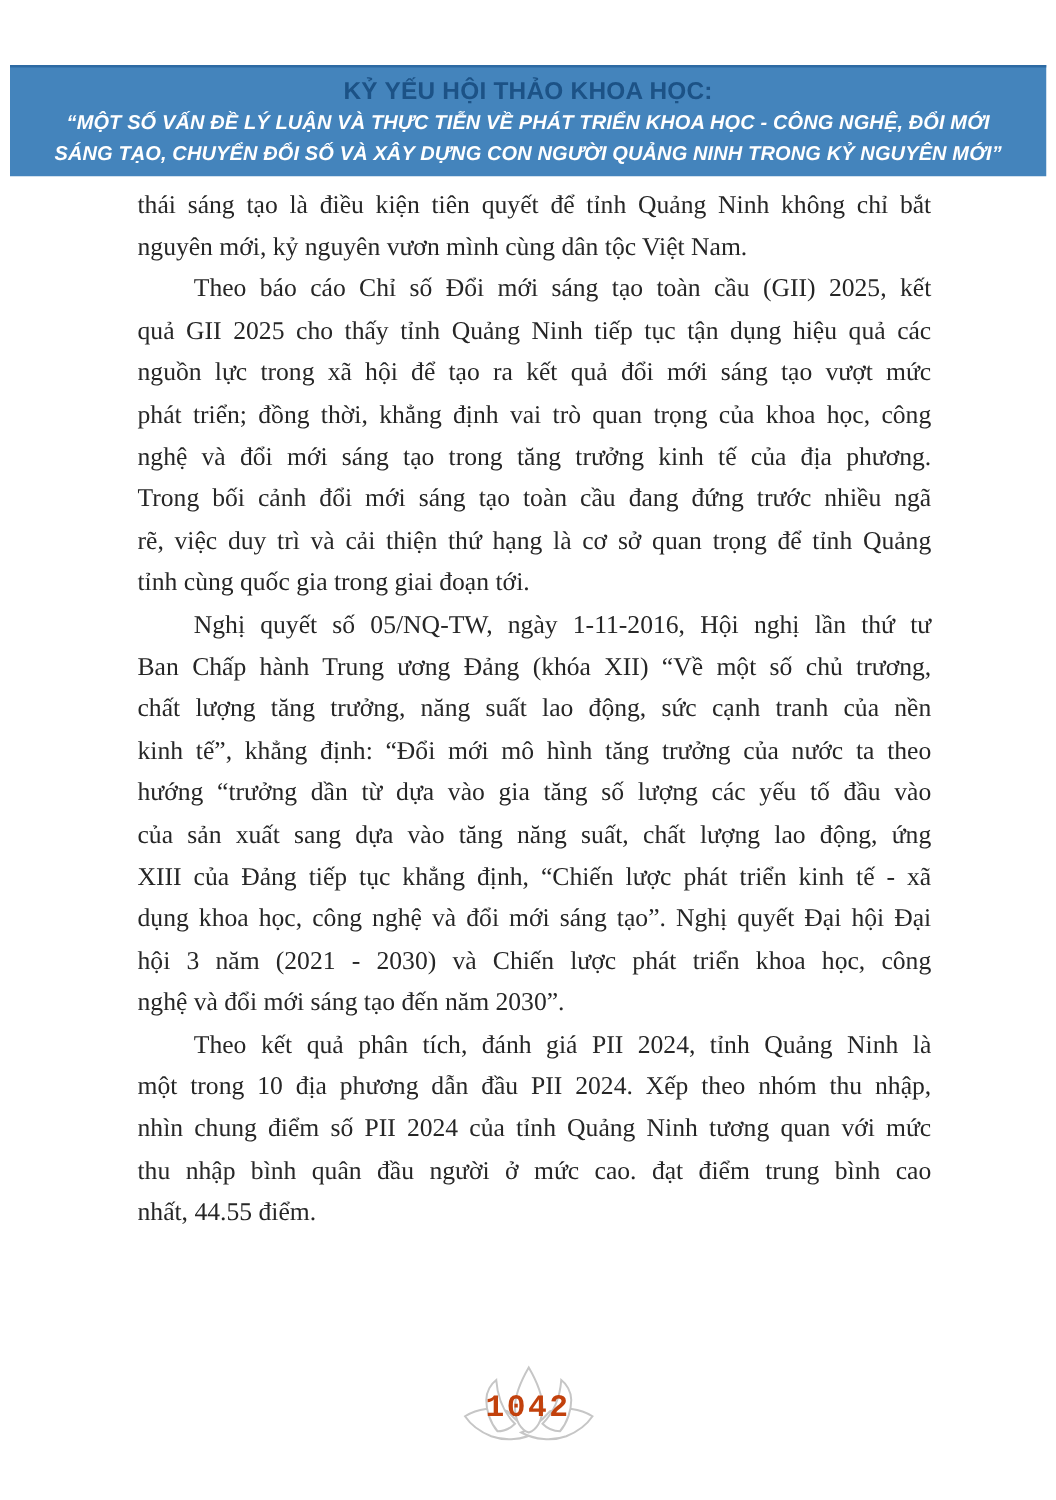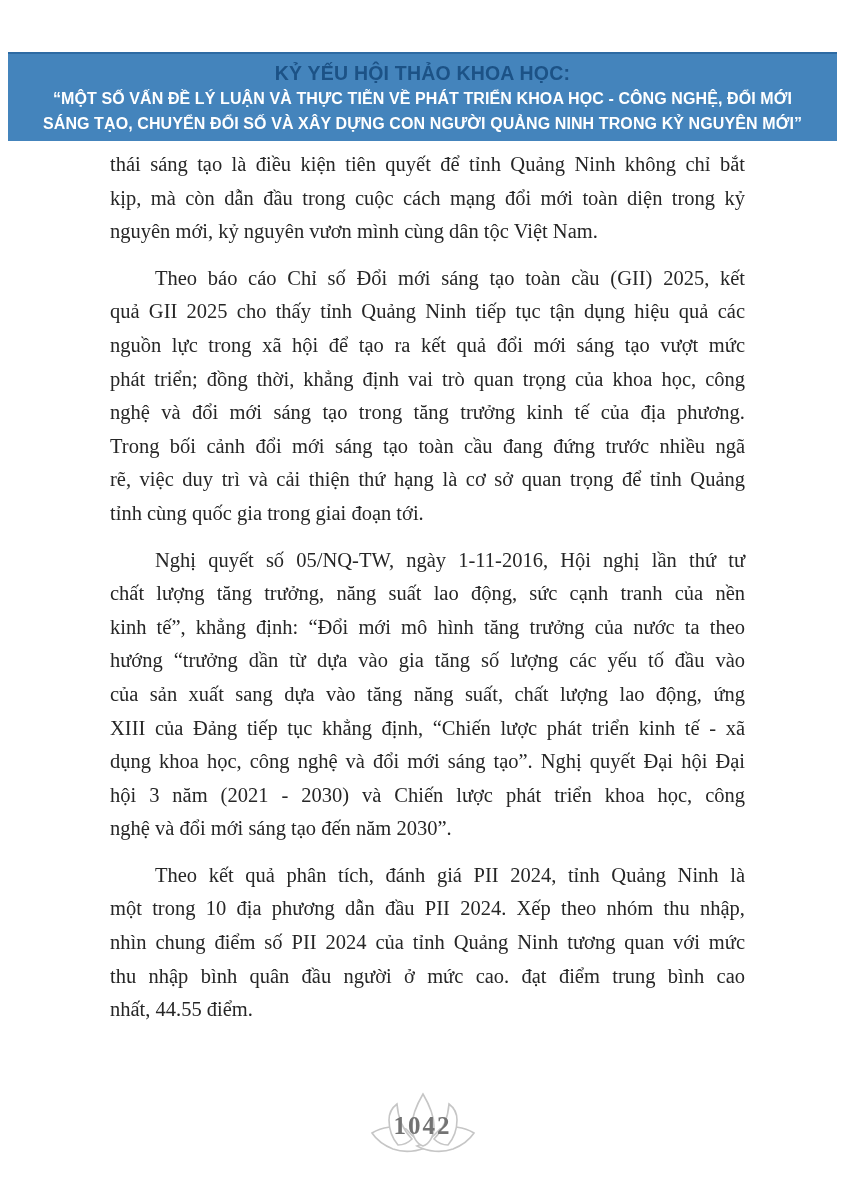--- a/index.html
+++ b/index.html
@@ -36,85 +36,86 @@
     white-space:nowrap;
   }
   .banner-sub {
     font-family:"Liberation Sans", sans-serif;
     font-weight:bold;
     font-size:16px;
     line-height:25px;
     color:var(--banner-sub, #ffffff);
     letter-spacing:0.1px;
     white-space:nowrap;
+    font-style:italic;
   }
 
   
   .body-text {
     position:absolute;
     left:110px; top:148px;
     width:635px;
     color:var(--text-color, #262626);
     font-size:20.5px;
     line-height:33.6px;
   }
   .line {
     text-align:justify;
     text-align-last:justify;
   }
   .line.last  { text-align-last:left; }
-  .line.indent{ text-indent:45px;margin-top:13px; }
+  .line.indent{ text-indent:45px; }
 
   
   .footer {
     position:absolute;
     left:0; right:0; top:1092px;
     display:flex; justify-content:center;
   }
   .lotus-wrap { position:relative; width:124px; height:70px; }
   .lotus-wrap svg { position:absolute; left:50%; top:0; transform:translateX(-50%); }
   .page-number {
     position:absolute; left:0; right:0; top:20px;
     text-align:center;
-    font-family:Liberation Serif, serif;
+    font-family:Liberation Mono, monospace;
     font-weight:bold;
     font-size:25px;
     letter-spacing:2px;
-    color:#737373;
+    color:#c2410c;
   }
 </style>
 </head>
 <body>
 
 <div class="page">
 
   <div class="banner">
     <div class="banner-title">KỶ YẾU HỘI THẢO KHOA HỌC:</div>
     <div class="banner-sub">“MỘT SỐ VẤN ĐỀ LÝ LUẬN VÀ THỰC TIỄN VỀ PHÁT TRIỂN KHOA HỌC - CÔNG NGHỆ, ĐỔI MỚI</div>
     <div class="banner-sub">SÁNG TẠO, CHUYỂN ĐỔI SỐ VÀ XÂY DỰNG CON NGƯỜI QUẢNG NINH TRONG KỶ NGUYÊN MỚI”</div>
   </div>
 
   <div class="body-text">
       <div>
         <div class="line">thái sáng tạo là điều kiện tiên quyết để tỉnh Quảng Ninh không chỉ bắt</div>
-        <div class="line">kịp, mà còn dẫn đầu trong cuộc cách mạng đổi mới toàn diện trong kỷ</div>
         <div class="line last">nguyên mới, kỷ nguyên vươn mình cùng dân tộc Việt Nam.</div>
       </div>
       <div>
         <div class="line indent">Theo báo cáo Chỉ số Đổi mới sáng tạo toàn cầu (GII) 2025, kết</div>
         <div class="line">quả GII 2025 cho thấy tỉnh Quảng Ninh tiếp tục tận dụng hiệu quả các</div>
         <div class="line">nguồn lực trong xã hội để tạo ra kết quả đổi mới sáng tạo vượt mức</div>
         <div class="line">phát triển; đồng thời, khẳng định vai trò quan trọng của khoa học, công</div>
         <div class="line">nghệ và đổi mới sáng tạo trong tăng trưởng kinh tế của địa phương.</div>
         <div class="line">Trong bối cảnh đổi mới sáng tạo toàn cầu đang đứng trước nhiều ngã</div>
         <div class="line">rẽ, việc duy trì và cải thiện thứ hạng là cơ sở quan trọng để tỉnh Quảng</div>
         <div class="line last">tỉnh cùng quốc gia trong giai đoạn tới.</div>
       </div>
       <div>
         <div class="line indent">Nghị quyết số 05/NQ-TW, ngày 1-11-2016, Hội nghị lần thứ tư</div>
+        <div class="line">Ban Chấp hành Trung ương Đảng (khóa XII) “Về một số chủ trương,</div>
         <div class="line">chất lượng tăng trưởng, năng suất lao động, sức cạnh tranh của nền</div>
         <div class="line">kinh tế”, khẳng định: “Đổi mới mô hình tăng trưởng của nước ta theo</div>
         <div class="line">hướng “trưởng dần từ dựa vào gia tăng số lượng các yếu tố đầu vào</div>
         <div class="line">của sản xuất sang dựa vào tăng năng suất, chất lượng lao động, ứng</div>
         <div class="line">XIII của Đảng tiếp tục khẳng định, “Chiến lược phát triển kinh tế - xã</div>
         <div class="line">dụng khoa học, công nghệ và đổi mới sáng tạo”. Nghị quyết Đại hội Đại</div>
         <div class="line">hội 3 năm (2021 - 2030) và Chiến lược phát triển khoa học, công</div>
         <div class="line last">nghệ và đổi mới sáng tạo đến năm 2030”.</div>
       </div>
       <div>

